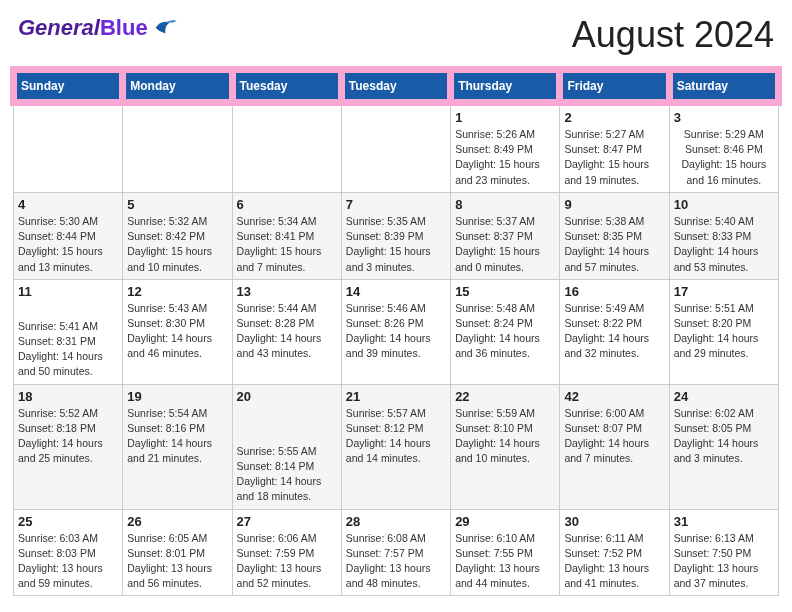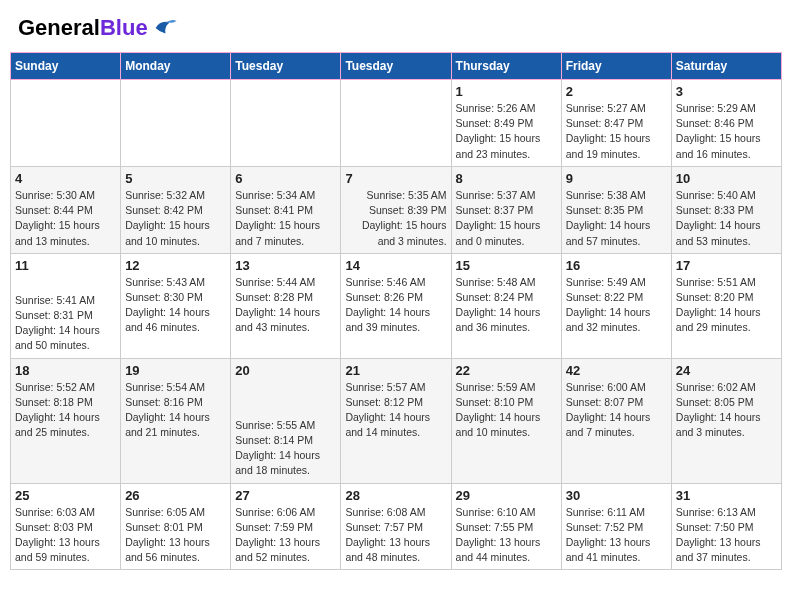--- a/index.html
+++ b/index.html
@@ -19,21 +19,21 @@
     }
     .logo {
       display: flex;
       align-items: center;
     }
     .logo-text {
       font-size: 22px;
       font-weight: bold;
       line-height: 1.1;
     }
-    .logo-general { color: #000000; }
+    .logo-general { color: #4c1d95; font-style: italic; }
     .logo-blue { color: #6d28d9; }
     .logo-bird {
       width: 28px;
       height: 28px;
       margin-left: 2px;
     }
     .title-section {
       text-align: right;
     }
     .month-title {
@@ -51,21 +51,21 @@
       border-collapse: collapse;
       font-size: 11px;
     }
     thead th {
       background: #1a5ba8;
       color: #fff;
       padding: 6px 4px;
       text-align: left;
       font-size: 12px;
       font-weight: bold;
-      border: 1px solid #f9a8d4;
+      border: 7px solid #f9a8d4;
     }
     tbody td {
       border: 1px solid #ccc;
       vertical-align: top;
       padding: 4px;
       width: calc(100% / 7);
       min-height: 80px;
       background: #fff;
     }
     tbody tr:nth-child(even) td {
@@ -98,20 +98,21 @@
           <span class="logo-general">General</span><span class="logo-blue">Blue</span>
         </span>
         <svg class="logo-bird" viewBox="0 0 40 40">
           <path d="M8 20 Q15 8 28 12 Q20 18 22 28 Q14 26 8 20Z" fill="#1a5ba8"></path>
           <path d="M22 12 Q32 6 38 10 Q30 14 28 12Z" fill="#4a8fd4"></path>
         </svg>
       </div>
     </div>
   </div>
   <div class="title-section">
+    <div class="month-title">August 2024</div>
   </div>
 </div>
 
 <table>
   <thead>
     <tr>
     <th>Sunday</th>
         <th>Monday</th>
         <th>Tuesday</th>
         <th>Tuesday</th>
@@ -135,21 +136,21 @@
         </td>
         <td>
           <span class="day-number">2</span>
           <div class="day-info" style="white-space: pre-line;">Sunrise: 5:27 AM
 Sunset: 8:47 PM
 Daylight: 15 hours
 and 19 minutes.</div>
         </td>
         <td>
           <span class="day-number">3</span>
-          <div class="day-info" style="white-space: pre-line;">Sunrise: 5:29 AM
+          <div class="day-info" style="white-space: pre-line; text-align: center;">Sunrise: 5:29 AM
 Sunset: 8:46 PM
 Daylight: 15 hours
 and 16 minutes.</div>
         </td>
       </tr>
       <tr>
         <td>
           <span class="day-number">4</span>
           <div class="day-info" style="white-space: pre-line;">Sunrise: 5:30 AM
 Sunset: 8:44 PM
@@ -165,21 +166,21 @@
         </td>
         <td>
           <span class="day-number">6</span>
           <div class="day-info" style="white-space: pre-line;">Sunrise: 5:34 AM
 Sunset: 8:41 PM
 Daylight: 15 hours
 and 7 minutes.</div>
         </td>
         <td>
           <span class="day-number">7</span>
-          <div class="day-info" style="white-space: pre-line; text-align: right;">Sunrise: 5:35 AM
+          <div class="day-info" style="white-space: pre-line;">Sunrise: 5:35 AM
 Sunset: 8:39 PM
 Daylight: 15 hours
 and 3 minutes.</div>
         </td>
         <td>
           <span class="day-number">8</span>
           <div class="day-info" style="white-space: pre-line;">Sunrise: 5:37 AM
 Sunset: 8:37 PM
 Daylight: 15 hours
 and 0 minutes.</div>

